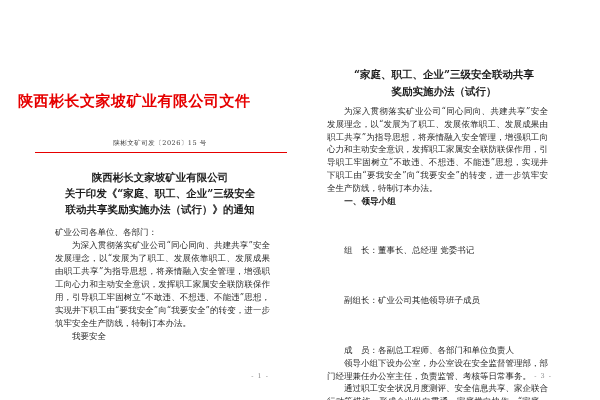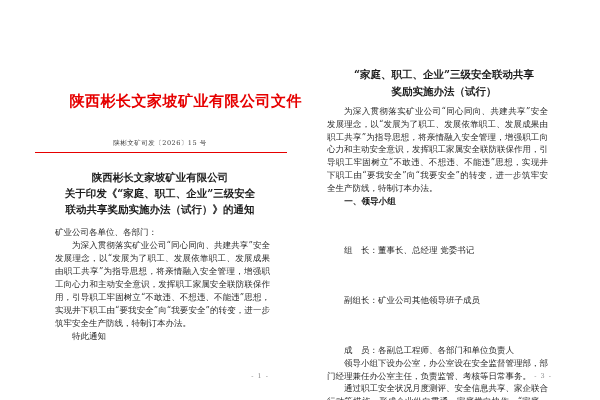--- a/index.html
+++ b/index.html
@@ -12,21 +12,21 @@
   .canvas { position:absolute; inset:0; background:#ffffff; }
   .page {
     position:absolute; top:10px; width:284px; height:382px; background:#ffffff;
   }
   .page-left  { left:18px; }
   .page-right { left:310px; }
 
   
   .red-header {
     position:absolute; top:82px; left:0; right:0;
-    text-align:right; font-weight:bold; font-size:15px; line-height:18px;
+    text-align:left; font-weight:bold; font-size:15px; line-height:18px;
     color:var(--accent-red,#e60000); letter-spacing:0.5px;
   }
   .doc-number {
     position:absolute; top:129px; left:0; right:0;
     text-align:center; font-size:6.5px; color:#3c3c3c; letter-spacing:0.5px;
   }
   .red-line {
     position:absolute; top:142px; left:17px; right:15px; height:0;
     border-top:1.6px solid var(--accent-red,#e60000);
   }
@@ -74,21 +74,21 @@
     <div class="doc-number">陕彬文矿司发〔2026〕15 号</div>
     <div class="red-line"></div>
     <div class="doc-title">
       <div>陕西彬长文家坡矿业有限公司</div>
       <div>关于印发《“家庭、职工、企业”三级安全</div>
       <div>联动共享奖励实施办法（试行）》的通知</div>
     </div>
     <div class="left-body">
       <p class="salutation">矿业公司各单位、各部门：</p>
       <p class="para">为深入贯彻落实矿业公司“同心同向、共建共享”安全发展理念，以“发展为了职工、发展依靠职工、发展成果由职工共享”为指导思想，将亲情融入安全管理，增强职工向心力和主动安全意识，发挥职工家属安全联防联保作用，引导职工牢固树立“不敢违、不想违、不能违”思想，实现井下职工由“要我安全”向“我要安全”的转变，进一步筑牢安全生产防线，特制订本办法。</p>
-      <p class="closing">特此通知</p>
+      <p class="closing">我要安全</p>
     </div>
     <div class="page-num">- 1 -</div>
   </div>
 
   <div class="page page-right">
     <div class="attach-title">
       <div>“家庭、职工、企业”三级安全联动共享</div>
       <div>奖励实施办法（试行）</div>
     </div>
     <div class="right-body">

